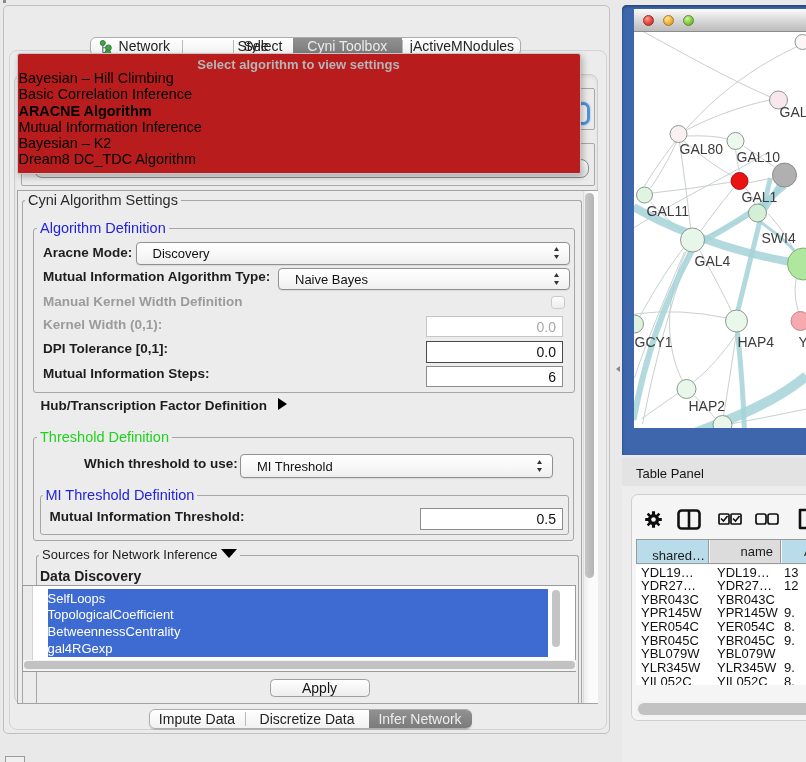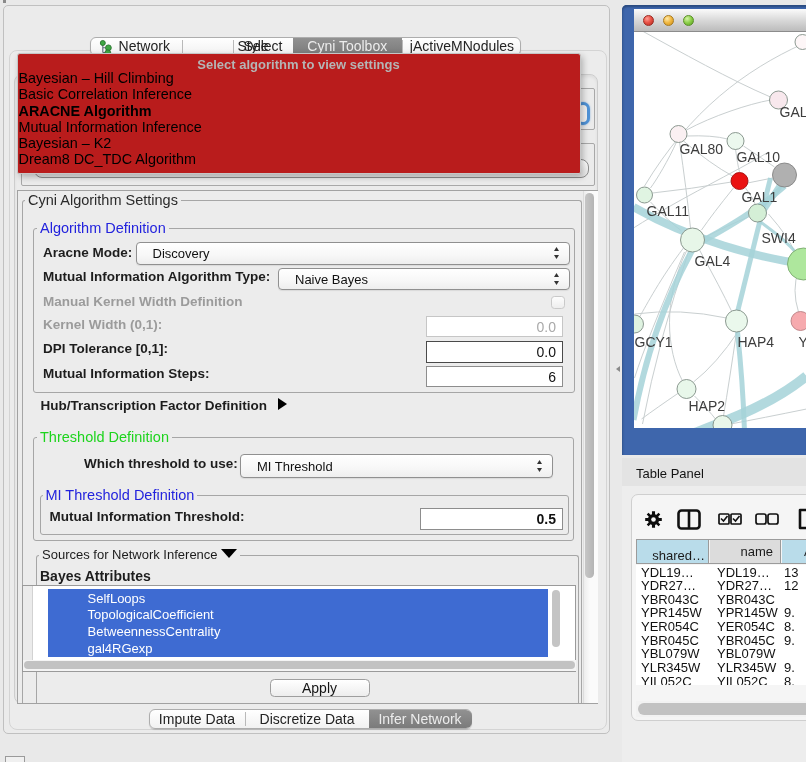--- a/index.html
+++ b/index.html
@@ -86,35 +86,35 @@
         <span class="ct">MI Threshold</span>
       <svg class="carr" viewBox="0 0 7 14">
           <path d="M3.5 1 L6 5 L1 5 Z" fill="#333"></path>
           <path d="M3.5 13 L6 9 L1 9 Z" fill="#333"></path>
         </svg>
     </div>
     <div class="abs" style="left:22px; top:304px; width:529px; height:40px; border:1px solid #a6a6a6; border-radius:3px;">
       <span class="gtitle" style="left:1.5px; color:#2323dd; font-size:14.5px;">MI Threshold Definition</span>
     </div>
     <div class="abs lbl" style="left:31.5px; top:317.5px;">Mutual Information Threshold:</div>
-    <div class="fld" style="left:402px; top:317px; width:143px; height:21.5px;font-weight:bold;">0.5</div>
+    <div class="fld" style="left:402px; top:317px; width:143px; height:21.5px;">0.5</div>
 
     <div class="abs" style="left:18px; top:364px; width:543px; height:150px; border:1px solid #a6a6a6; border-bottom:none; border-radius:3px 3px 0 0;">
       <span class="gtitle" style="left:2px; color:#1c1c1c;">Sources for Network Inference
         <svg width="16" height="9" viewBox="0 0 16 9" style="vertical-align:1px;">
             <path d="M0 0 L16 0 L8 9 Z" fill="#000"></path>
           </svg>
       </span>
     </div>
-    <div class="abs lbl" style="left:22px; top:377px; font-size:14px;">Bayes Attributes</div>
+    <div class="abs lbl" style="left:22px; top:377px; font-size:14px;">Data Discovery</div>
 
     <div class="abs" style="left:3.5px; top:394px; width:554.5px; height:86.5px; border:1px solid #9a9a9a; background:#ffffff;">
       <div class="abs" style="left:0; top:0; width:10.5px; height:84.5px; background:#ebebeb; border-right:1px solid #d2d2d2;"></div>
       <div class="abs" style="left:25.3px; top:3.3px; width:500.7px; height:67.5px; background:#3e6bd2;"></div>
-      <div class="abs" style="left:25px; top:4.5px; line-height:16.85px; font-size:13px; color:#fff;padding-left:40px;">SelfLoops<br>TopologicalCoefficient<br>BetweennessCentrality<br>gal4RGexp</div>
+      <div class="abs" style="left:25px; top:4.5px; line-height:16.85px; font-size:13px; color:#fff;">SelfLoops<br>TopologicalCoefficient<br>BetweennessCentrality<br>gal4RGexp</div>
       <div class="abs" style="left:529.5px; top:4px; width:7.5px; height:56.5px; background:#c4c4c4; border-radius:4px;"></div>
       <div class="abs" style="left:0; top:73.5px; width:553px; height:11px; background:#f4f4f4;"></div>
       <div class="abs" style="left:1px; top:74.5px; width:551px; height:8px; background:#c2c2c2; border-radius:4px;"></div>
     </div>
 
     <div class="abs" style="left:251.5px; top:487.5px; width:100px; height:18px; background:linear-gradient(#ffffff,#ededed); border:1px solid #9e9e9e; border-radius:4.5px; font-size:14px; color:#141414; display:flex; align-items:center; justify-content:center;">Apply</div>
   </div>
 
   <div class="abs" style="left:578.5px; top:185px; width:15px; height:512px; background:linear-gradient(90deg,#ededed,#fbfbfb 45%); border-left:1px solid #dcdcdc;"></div>
   <div class="abs" style="left:581px; top:187px; width:9px; height:385px; background:linear-gradient(90deg,#c6c6c6,#b4b4b4); border-radius:5px;"></div>

